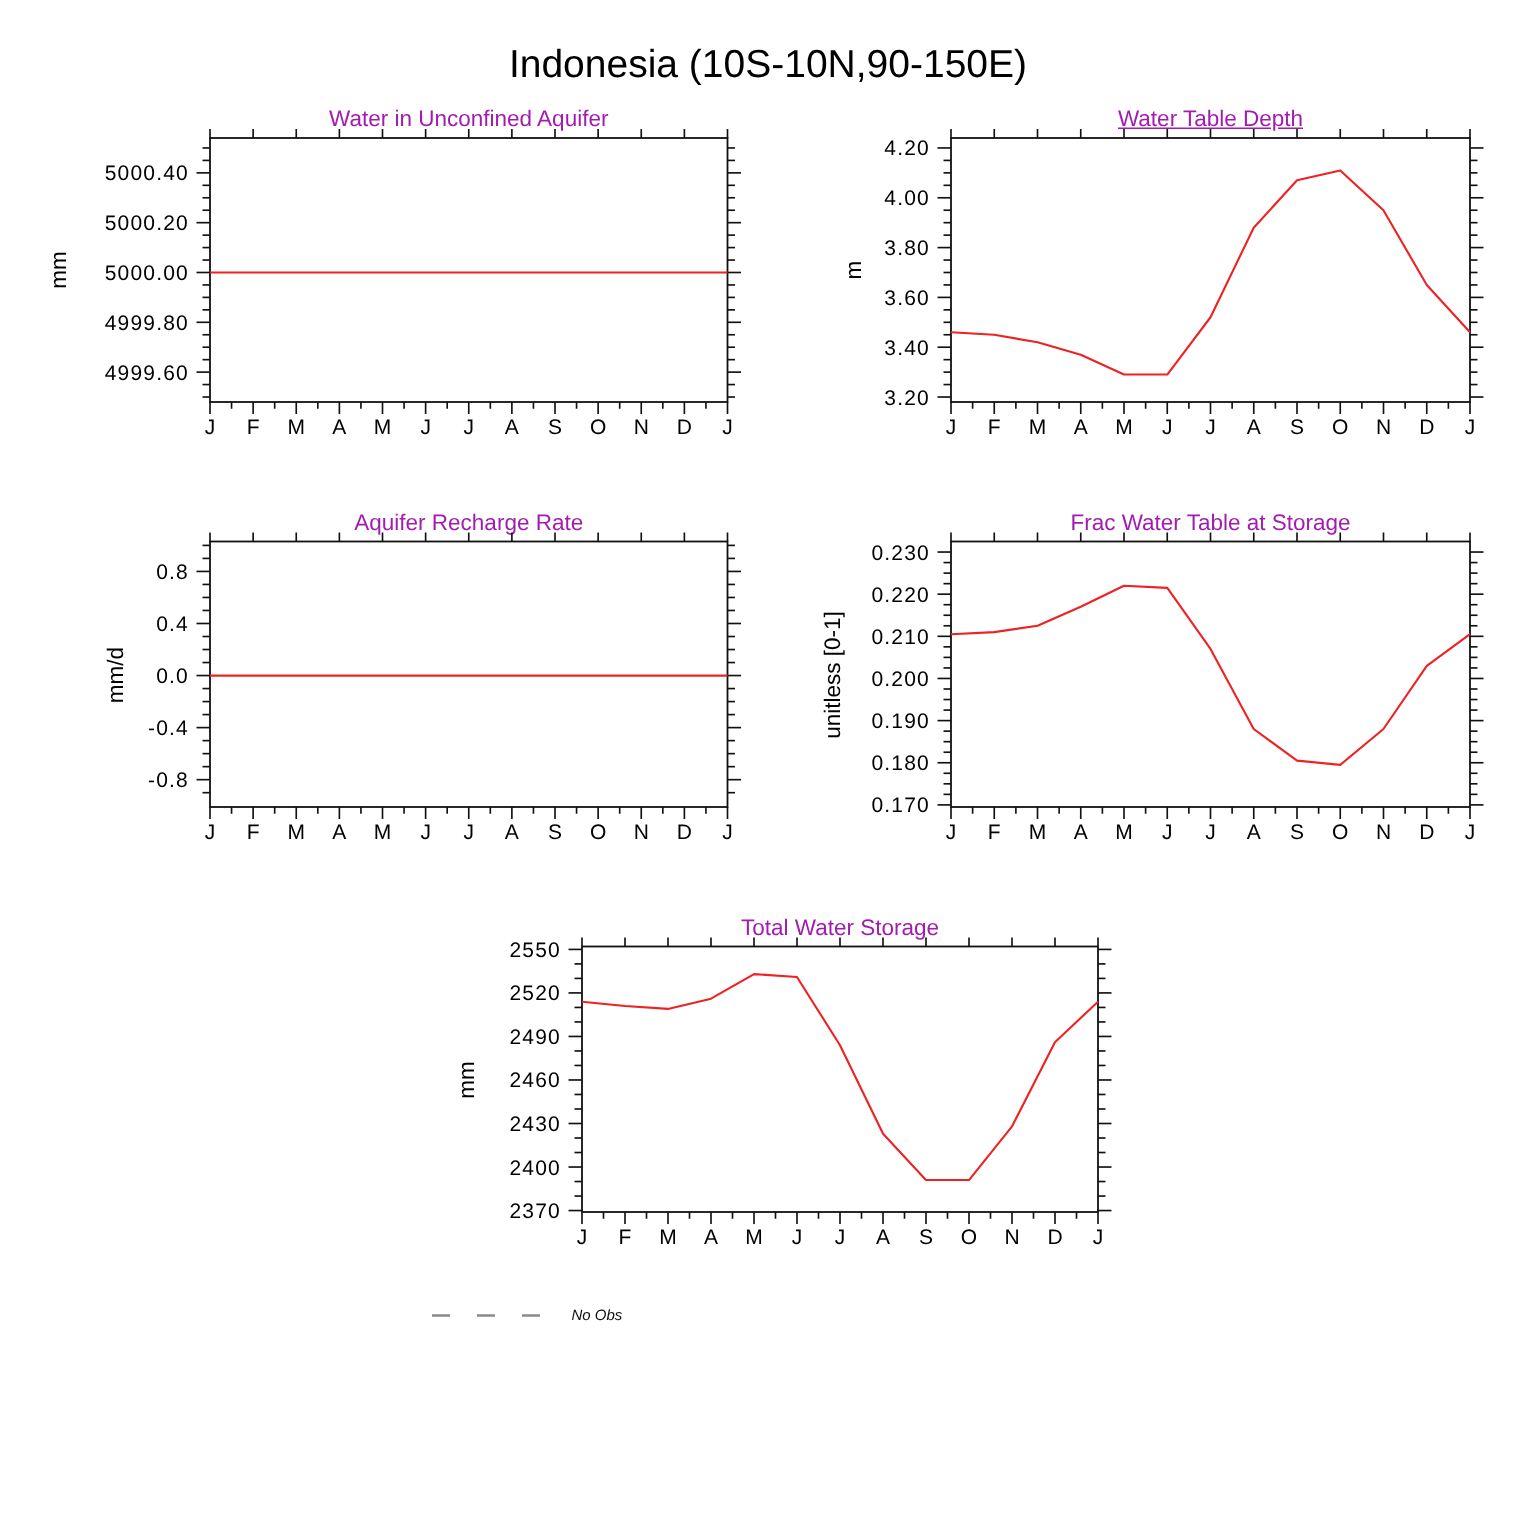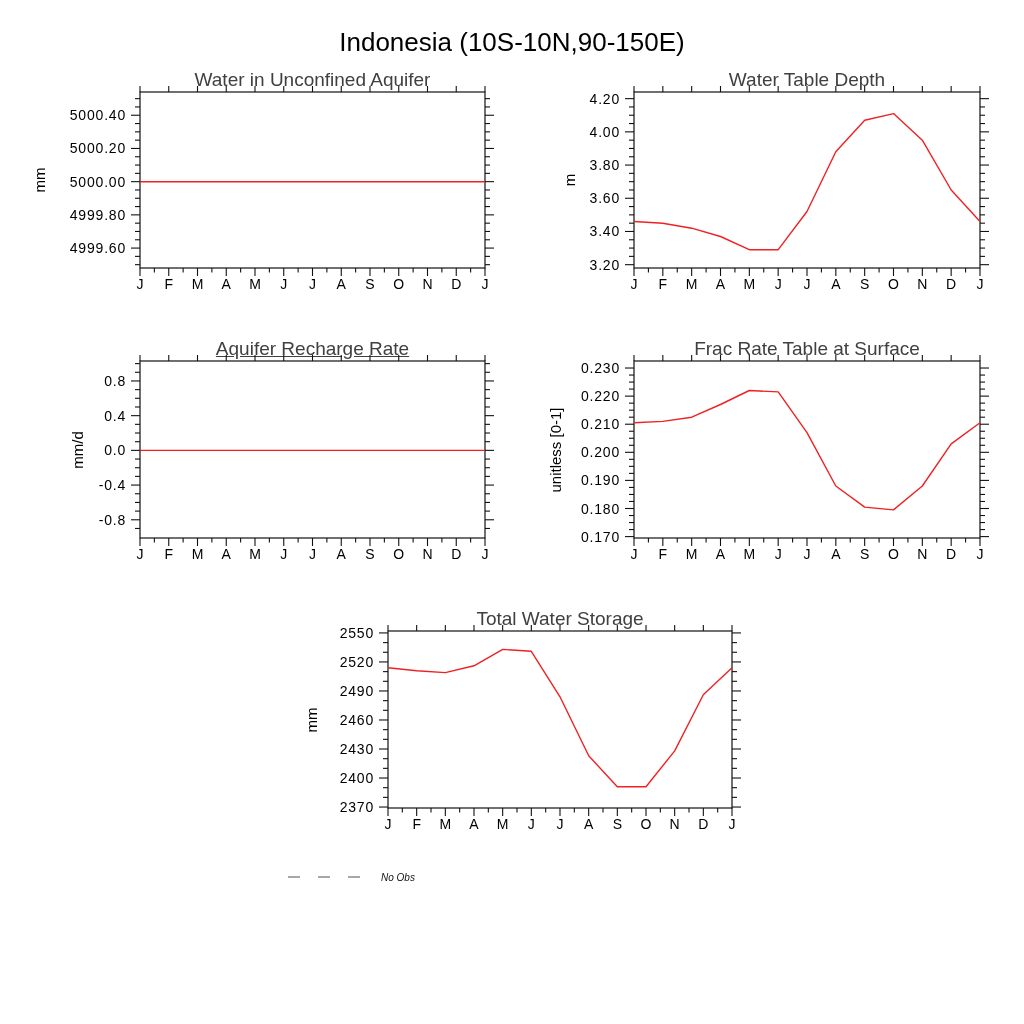--- a/index.html
+++ b/index.html
@@ -1,20 +1,20 @@
 <!DOCTYPE html>
 <html><head>
 <meta charset="utf-8">
 <style>
   html,body{margin:0;padding:0;background:#ffffff;}
   .canvas{position:relative;width:1024px;height:912px;background:#ffffff;
           font-family:"Liberation Sans",sans-serif;overflow:hidden;color:#000;}
   .main-title{position:absolute;left:0;top:27px;width:1024px;text-align:center;
               font-size:26px;line-height:30px;color:#000;}
-  .chart-title{position:absolute;text-align:center;font-size:19px;line-height:20px;color:#404040;}
+  .chart-title{position:absolute;text-align:center;font-size:15px;line-height:20px;color:#a21caf;}
   .chart-ylabel{position:absolute;width:160px;height:22px;line-height:22px;text-align:center;
                 font-size:15px;color:#000;transform:rotate(-90deg);}
   .chart-svg{position:absolute;left:0;top:0;width:1024px;height:1024px;pointer-events:none;}
   .tick-label{font-family:"Liberation Sans",sans-serif;font-size:14px;letter-spacing:0.8px;fill:#000;}
   .month-label{font-family:"Liberation Sans",sans-serif;font-size:14px;fill:#000;}
   .legend-row{position:absolute;left:288px;display:flex;align-items:center;height:18px;}
   .legend-row svg{display:block;}
   .legend-label{font-size:10px;color:#111;margin-left:5px;white-space:nowrap;font-style:italic;}
 </style>
 </head>
@@ -135,21 +135,21 @@
           <text x="398.75" y="289" text-anchor="middle" class="month-label">O</text>
           <text x="427.5" y="289" text-anchor="middle" class="month-label">N</text>
           <text x="456.25" y="289" text-anchor="middle" class="month-label">D</text>
           <text x="485" y="289" text-anchor="middle" class="month-label">J</text>
         </g>
         <polyline points="140.0,181.7 168.8,181.7 197.5,181.7 226.3,181.7 255.0,181.7 283.8,181.7 312.5,181.7 341.3,181.7 370.0,181.7 398.8,181.7 427.5,181.7 456.3,181.7 485.0,181.7" fill="none" stroke="#ee2222" stroke-width="1.4" stroke-linejoin="round"></polyline>
       </svg>
   </div>
 
   <div class="chart">
-    <div class="chart-title" style="left: 634px; top: 70px; width: 346px;">Water Table Depth</div>
+    <div class="chart-title" style="left: 634px; top: 70px; width: 346px; text-decoration: underline;">Water Table Depth</div>
     <div class="chart-ylabel" style="left: 490px; top: 169px;">m</div>
     <svg class="chart-svg" viewBox="0 0 1024 1024">
         <g>
           <rect x="634" y="92" width="346" height="176" fill="none" stroke="#111111" stroke-width="1.2"></rect>
         </g>
         <g>
           <line x1="634" y1="92" x2="634" y2="86" stroke="#111111" stroke-width="1.1"></line>
           <line x1="634" y1="268" x2="634" y2="276" stroke="#111111" stroke-width="1.1"></line>
           <line x1="648.4166666666666" y1="268" x2="648.4166666666666" y2="272.5" stroke="#111111" stroke-width="1.1"></line>
           <line x1="662.8333333333334" y1="92" x2="662.8333333333334" y2="86" stroke="#111111" stroke-width="1.1"></line>
@@ -253,21 +253,21 @@
           <text x="893.5" y="289" text-anchor="middle" class="month-label">O</text>
           <text x="922.3333333333333" y="289" text-anchor="middle" class="month-label">N</text>
           <text x="951.1666666666667" y="289" text-anchor="middle" class="month-label">D</text>
           <text x="980" y="289" text-anchor="middle" class="month-label">J</text>
         </g>
         <polyline points="634.0,221.5 662.8,223.2 691.7,228.2 720.5,236.5 749.3,249.7 778.2,249.7 807.0,211.5 835.8,151.8 864.7,120.2 893.5,113.6 922.3,140.2 951.2,190.0 980.0,221.5" fill="none" stroke="#ee2222" stroke-width="1.4" stroke-linejoin="round"></polyline>
       </svg>
   </div>
 
   <div class="chart">
-    <div class="chart-title" style="left: 140px; top: 339px; width: 345px; text-decoration: underline;">Aquifer Recharge Rate</div>
+    <div class="chart-title" style="left: 140px; top: 339px; width: 345px;">Aquifer Recharge Rate</div>
     <div class="chart-ylabel" style="left: -2px; top: 438.5px;">mm/d</div>
     <svg class="chart-svg" viewBox="0 0 1024 1024">
         <g>
           <rect x="140" y="361" width="345" height="177" fill="none" stroke="#111111" stroke-width="1.2"></rect>
         </g>
         <g>
           <line x1="140" y1="361" x2="140" y2="355" stroke="#111111" stroke-width="1.1"></line>
           <line x1="140" y1="538" x2="140" y2="546" stroke="#111111" stroke-width="1.1"></line>
           <line x1="154.375" y1="538" x2="154.375" y2="542.5" stroke="#111111" stroke-width="1.1"></line>
           <line x1="168.75" y1="361" x2="168.75" y2="355" stroke="#111111" stroke-width="1.1"></line>
@@ -368,21 +368,21 @@
           <text x="398.75" y="559" text-anchor="middle" class="month-label">O</text>
           <text x="427.5" y="559" text-anchor="middle" class="month-label">N</text>
           <text x="456.25" y="559" text-anchor="middle" class="month-label">D</text>
           <text x="485" y="559" text-anchor="middle" class="month-label">J</text>
         </g>
         <polyline points="140.0,450.4 168.8,450.4 197.5,450.4 226.3,450.4 255.0,450.4 283.8,450.4 312.5,450.4 341.3,450.4 370.0,450.4 398.8,450.4 427.5,450.4 456.3,450.4 485.0,450.4" fill="none" stroke="#ee2222" stroke-width="1.4" stroke-linejoin="round"></polyline>
       </svg>
   </div>
 
   <div class="chart">
-    <div class="chart-title" style="left: 634px; top: 339px; width: 346px;">Frac Rate Table at Surface</div>
+    <div class="chart-title" style="left: 634px; top: 339px; width: 346px;">Frac Water Table at Storage</div>
     <div class="chart-ylabel" style="left: 476px; top: 438.5px;">unitless [0-1]</div>
     <svg class="chart-svg" viewBox="0 0 1024 1024">
         <g>
           <rect x="634" y="361" width="346" height="177" fill="none" stroke="#111111" stroke-width="1.2"></rect>
         </g>
         <g>
           <line x1="634" y1="361" x2="634" y2="355" stroke="#111111" stroke-width="1.1"></line>
           <line x1="634" y1="538" x2="634" y2="546" stroke="#111111" stroke-width="1.1"></line>
           <line x1="648.4166666666666" y1="538" x2="648.4166666666666" y2="542.5" stroke="#111111" stroke-width="1.1"></line>
           <line x1="662.8333333333334" y1="361" x2="662.8333333333334" y2="355" stroke="#111111" stroke-width="1.1"></line>

